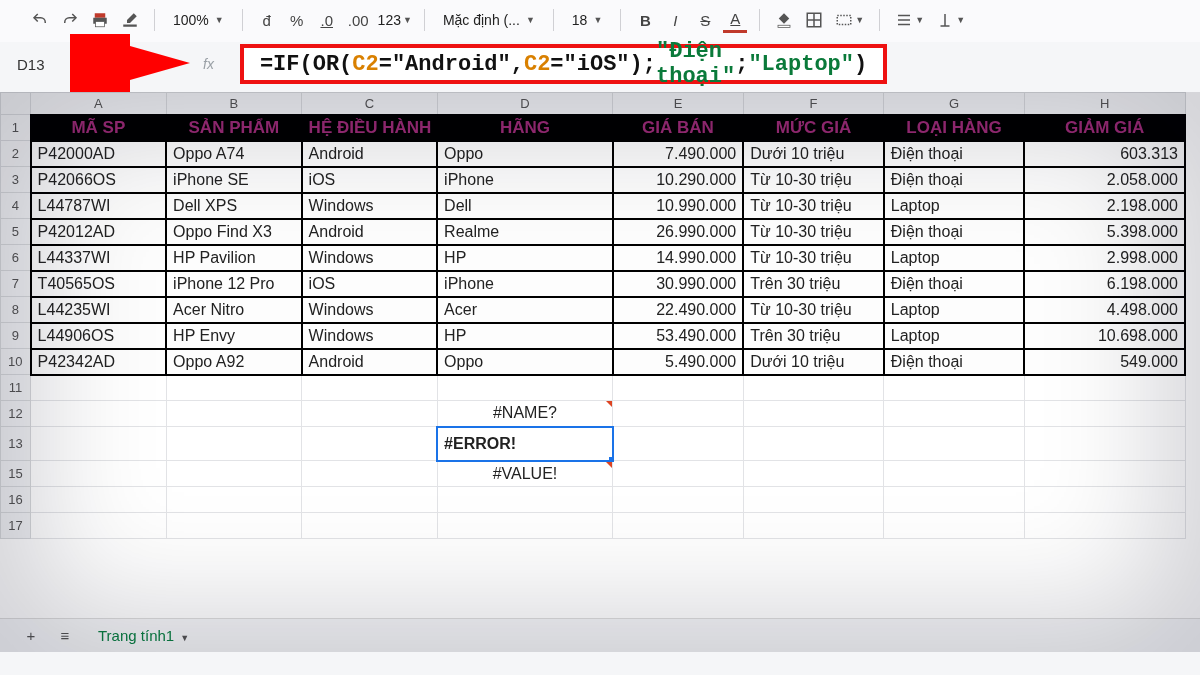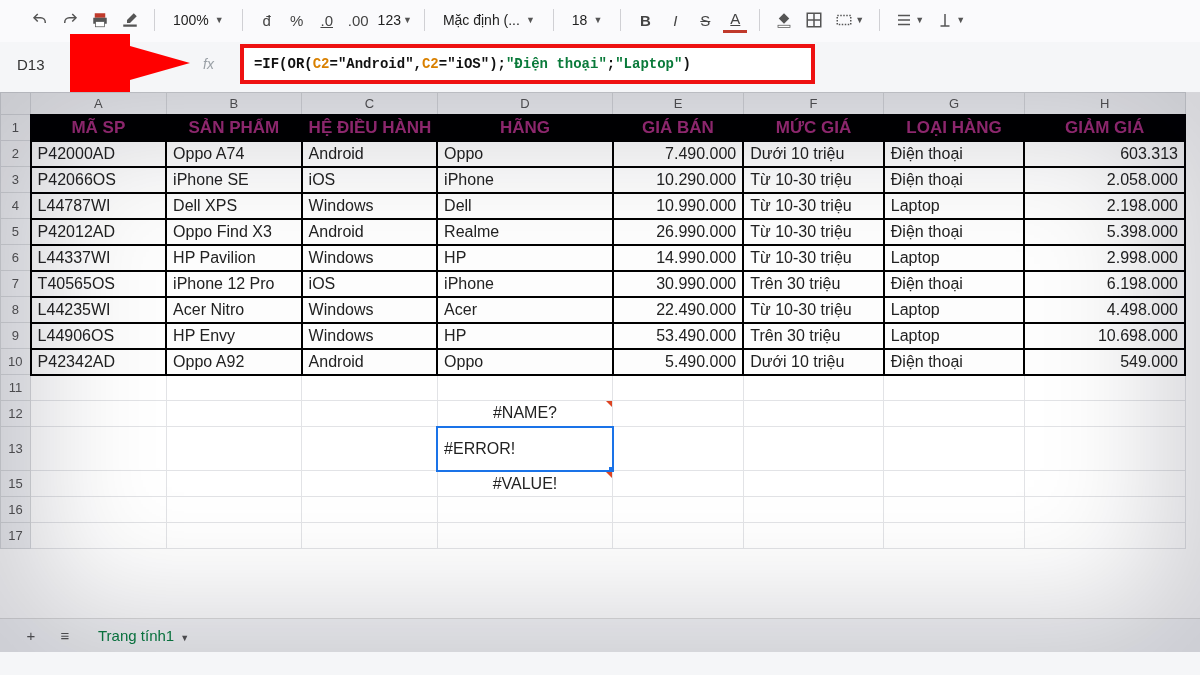--- a/index.html
+++ b/index.html
@@ -58,23 +58,23 @@
   }
   .big-arrow svg { width: 100%; height: 100%; }
   .fx-label {
     color: #9aa0a6; font-style: italic; font-size: 14px;
     margin-left: 85px; margin-right: 6px;
   }
   .formula-outline {
     border: 4px solid #e11; height: 40px;
     flex: 0 0 575px;
     display: flex; align-items: center;
-    padding: 0 10px;
+    padding: 0 16px;
     font-family: "Courier New", monospace;
-    font-size: 14px; font-weight: 600;
+    font-size: 22px; font-weight: 600;
     background: #fff;
   }
   .fk-black { color:#111 }
   .fk-orange { color:#d98000 }
   .fk-green { color:#0a7a3a }
 
   .sheet-area { position: relative; height: 560px; overflow: hidden; background:#fff; }
   .sheet {
     border-collapse: collapse;
     table-layout: fixed;
@@ -121,21 +121,21 @@
   .sel-cell {
     border: 2px solid #1a73e8 !important;
     background: #fff;
     font-size: 22px; font-weight: 400;
   }
   .sel-handle {
     position: absolute; right: -4px; bottom: -4px;
     width: 8px; height: 8px; background: #1a73e8;
     border: 1px solid #fff;
   }
-  .tall td.cell { height: 44px; }
+  .tall td.cell { height: 34px; font-weight: bold; }
 
   .sheet-tabs {
     position: absolute; bottom: 0; left: 0; right: 0;
     height: 34px; background: #f6f7f9;
     display: flex; align-items: center; gap: 12px;
     padding: 0 20px; border-top: 1px solid #ddd;
     font-size: 15px; color: #333;
   }
   .tab-btn { width: 22px; text-align: center; color: #555; }
   .tab-active { color: #0b8043; font-weight: 500; padding: 4px 10px; }

